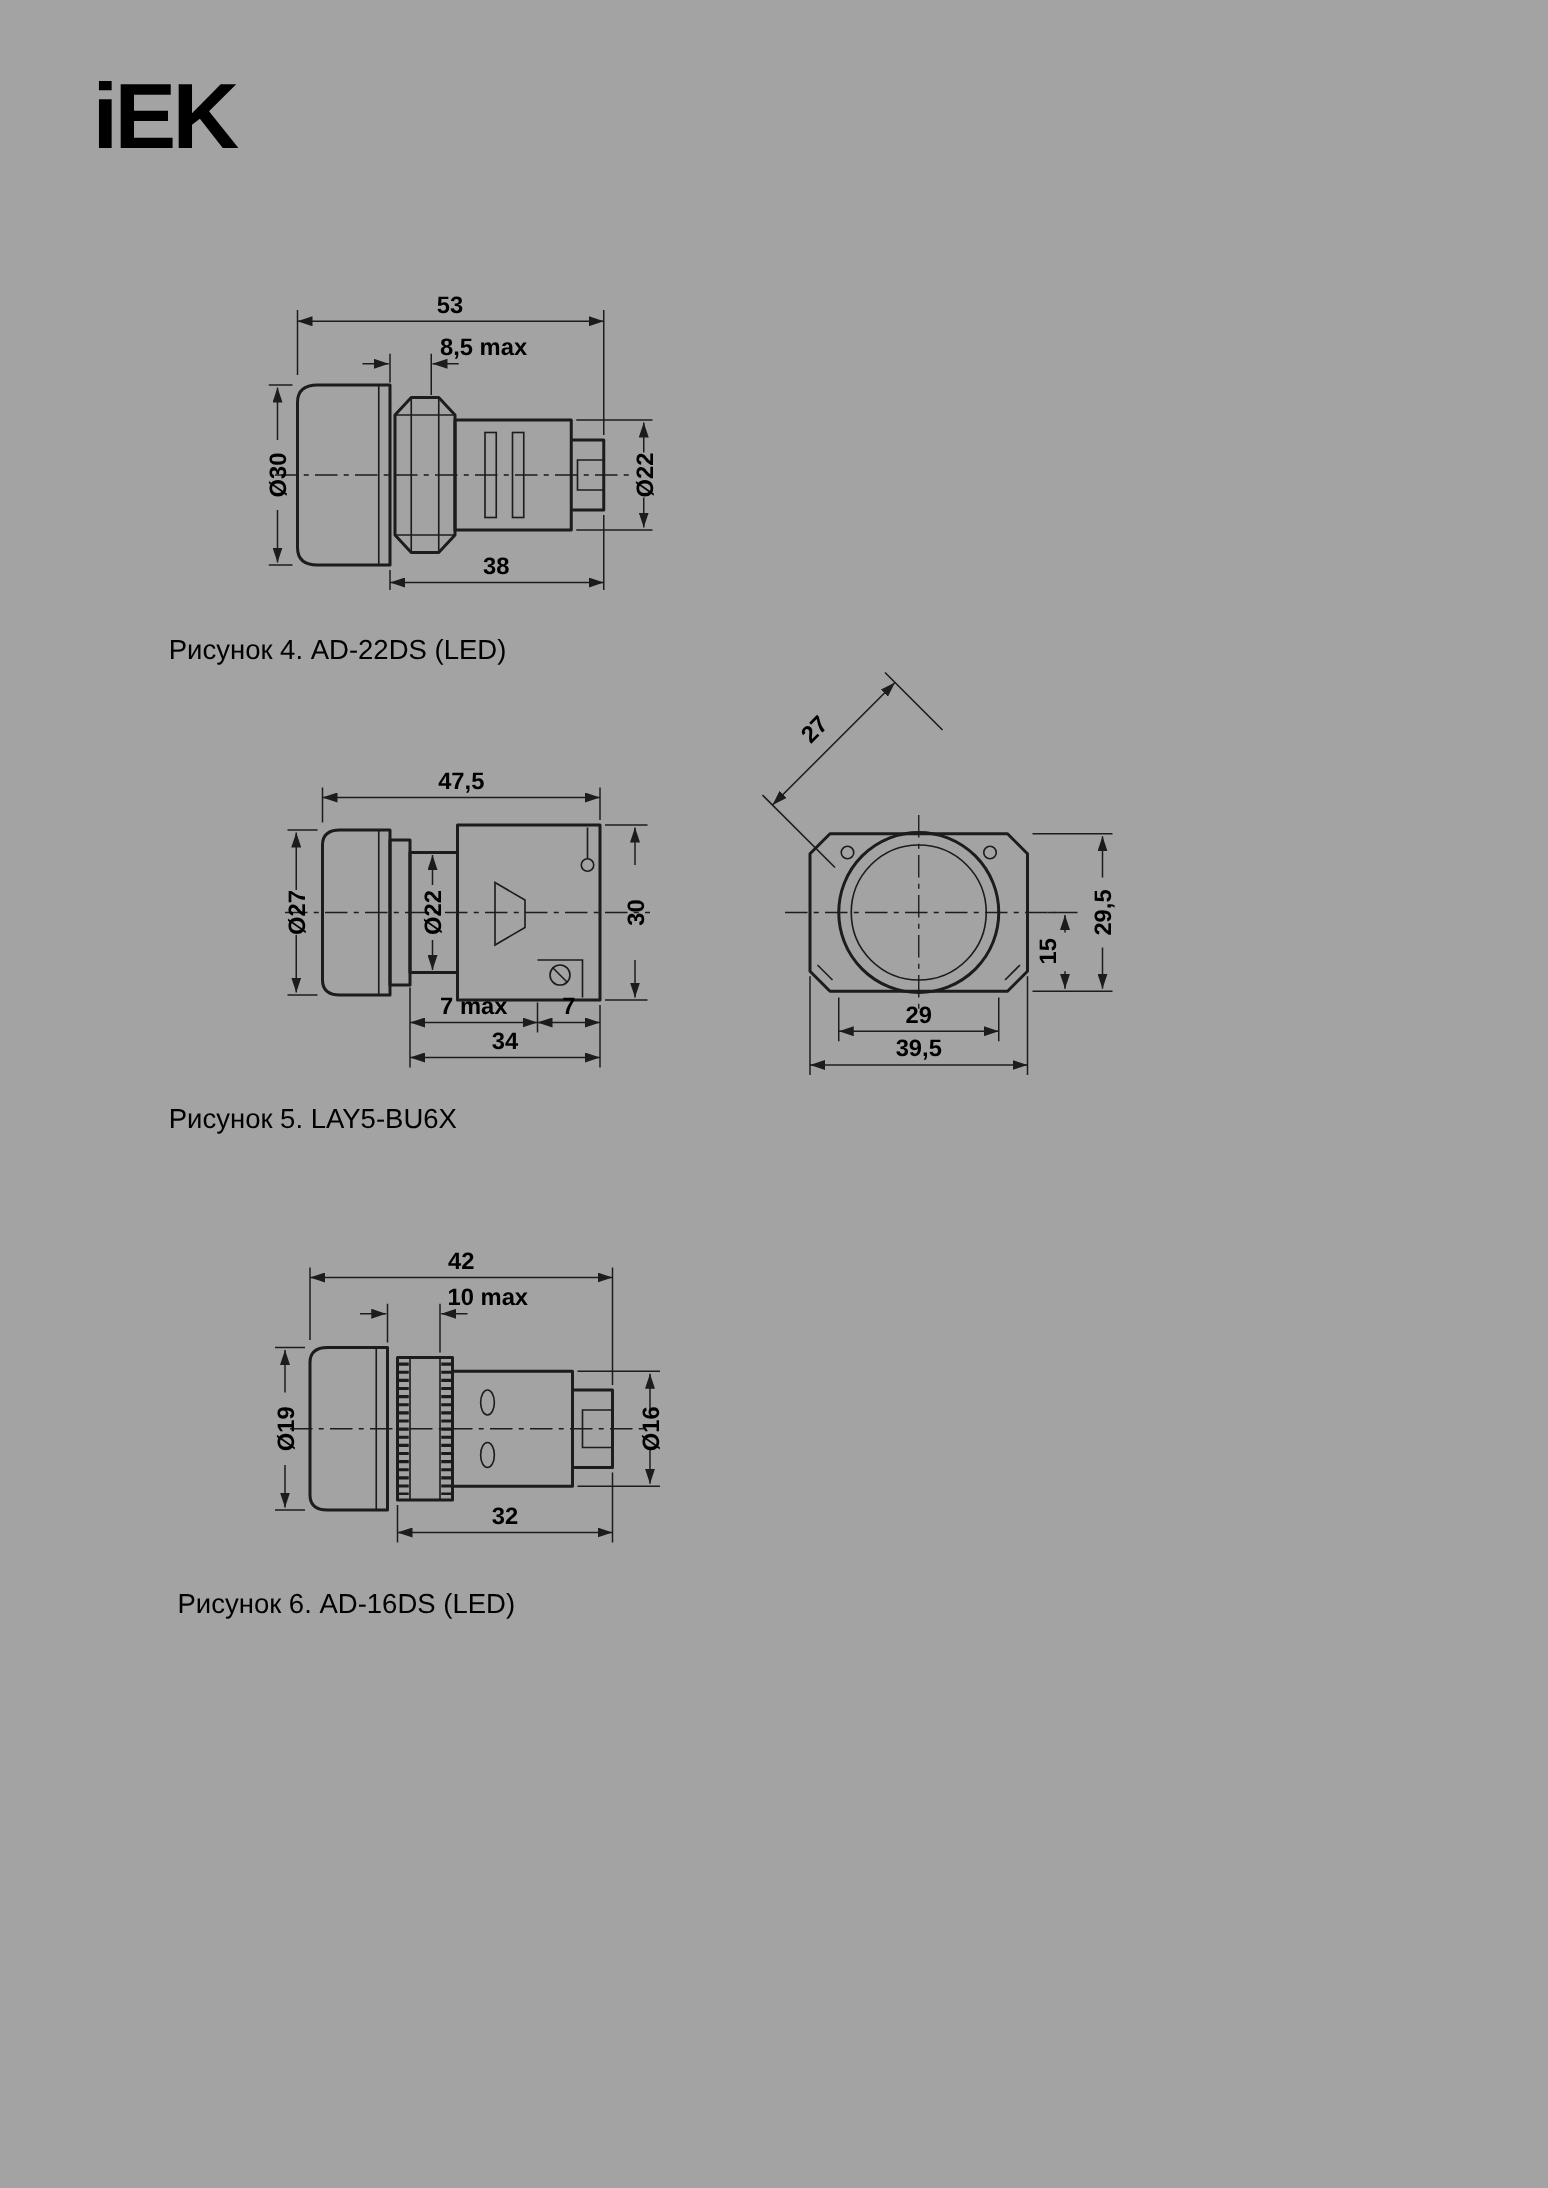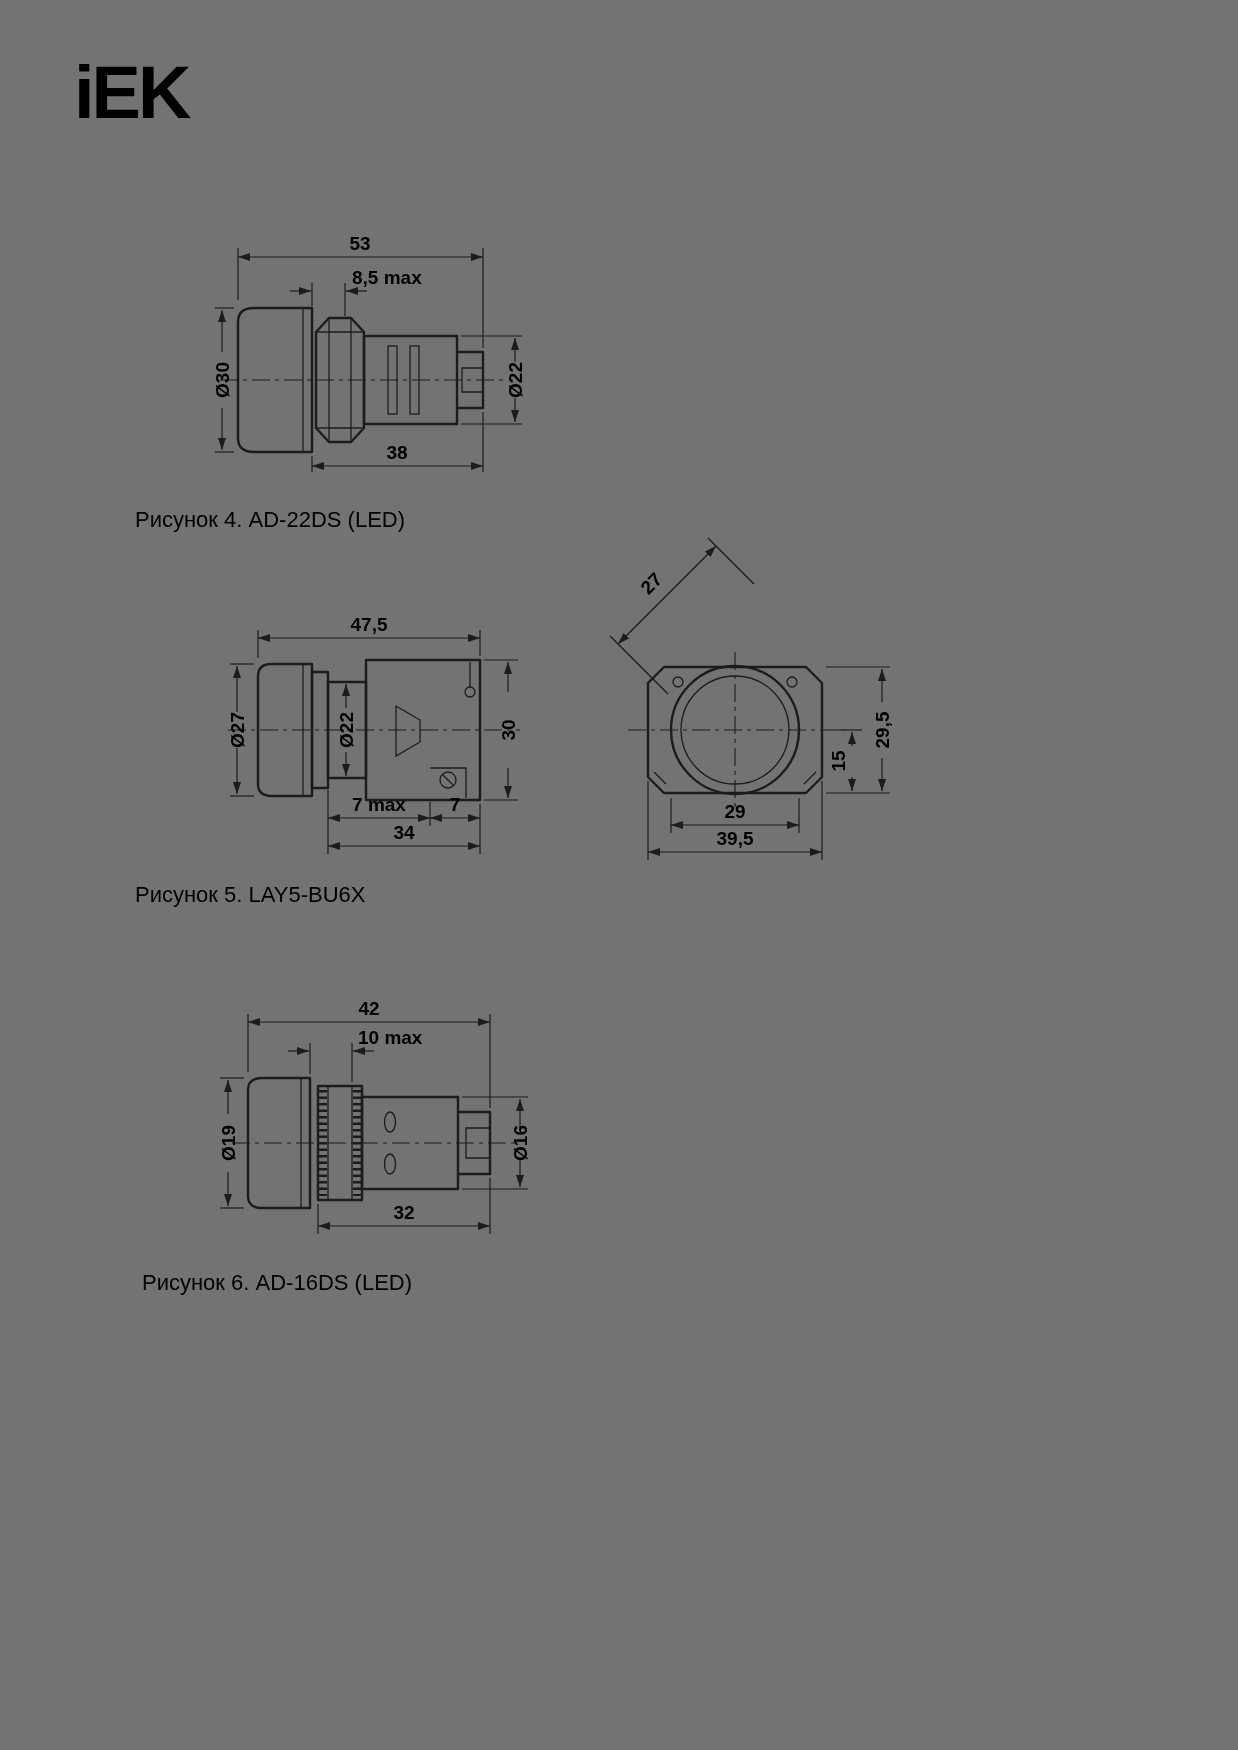--- a/index.html
+++ b/index.html
@@ -1,16 +1,16 @@
 <!DOCTYPE html>
 <html><head>
 <meta charset="utf-8">
 <style>
   html,body{margin:0;padding:0;background:#ffffff;}
-  .page{width:1238px;height:1750px;position:relative;background:#737373;overflow:hidden;}
+  .page{width:1238px;height:1750px;position:relative;background:#a3a3a3;overflow:hidden;}
   svg{display:block;}
   .outline{fill:none;stroke:#1c1c1c;stroke-width:2.4;stroke-linejoin:round;}
   .thin{fill:none;stroke:#1c1c1c;stroke-width:1.3;}
   .dim{fill:none;stroke:#1c1c1c;stroke-width:1.2;}
   .center{fill:none;stroke:#1c1c1c;stroke-width:1.1;stroke-dasharray:18 5 4 5;}
   .knurl{fill:none;stroke:#1c1c1c;stroke-width:8;stroke-dasharray:2.5 4;}
   text{font-family:"Liberation Sans","DejaVu Sans",sans-serif;fill:#000;}
   .dimtext{font-size:19px;font-weight:bold;}
   .caption{font-size:22px;}
   .logo{font-size:74px;font-weight:bold;letter-spacing:-3px;}

